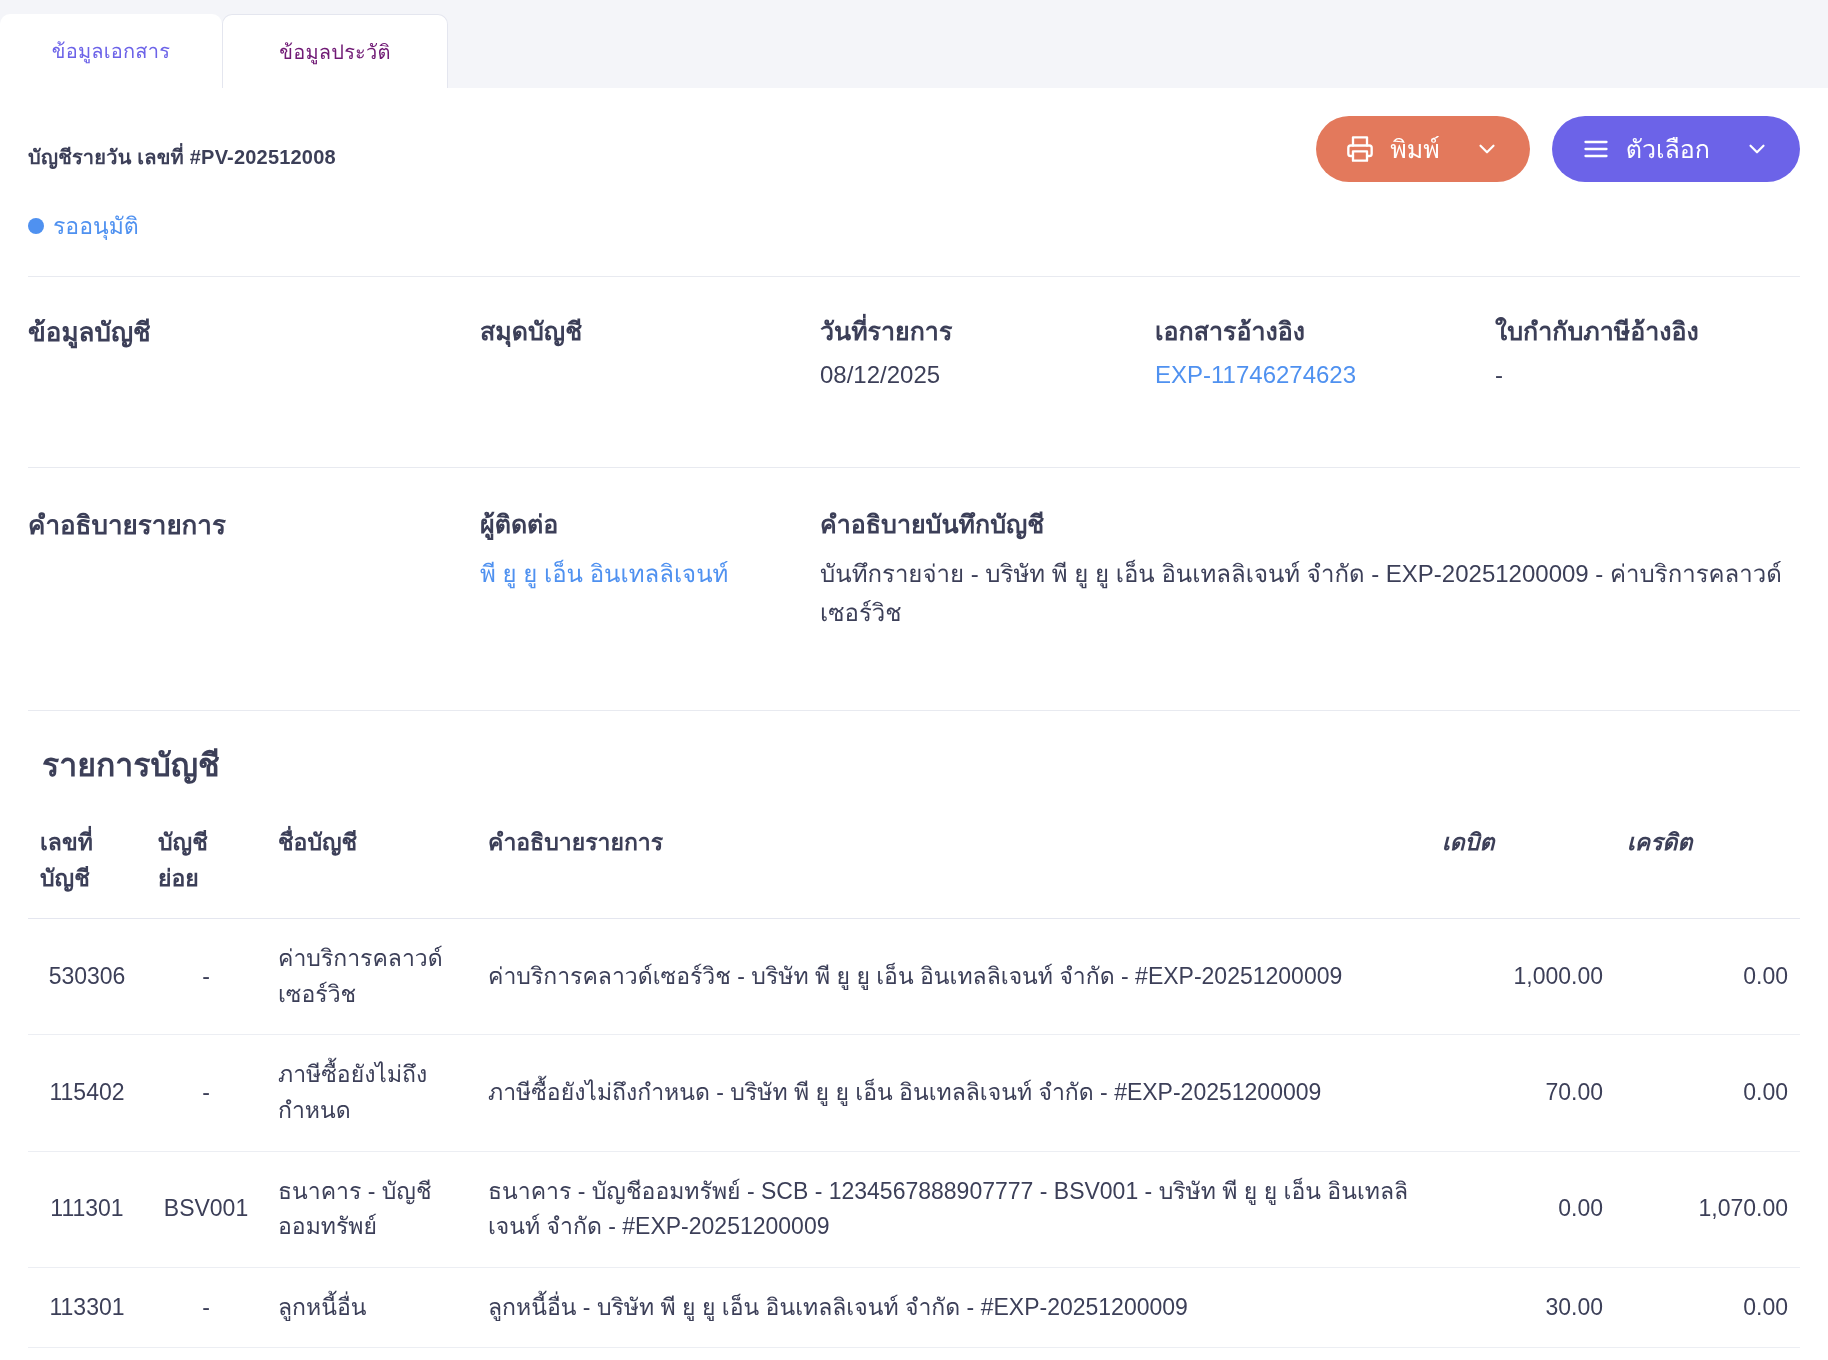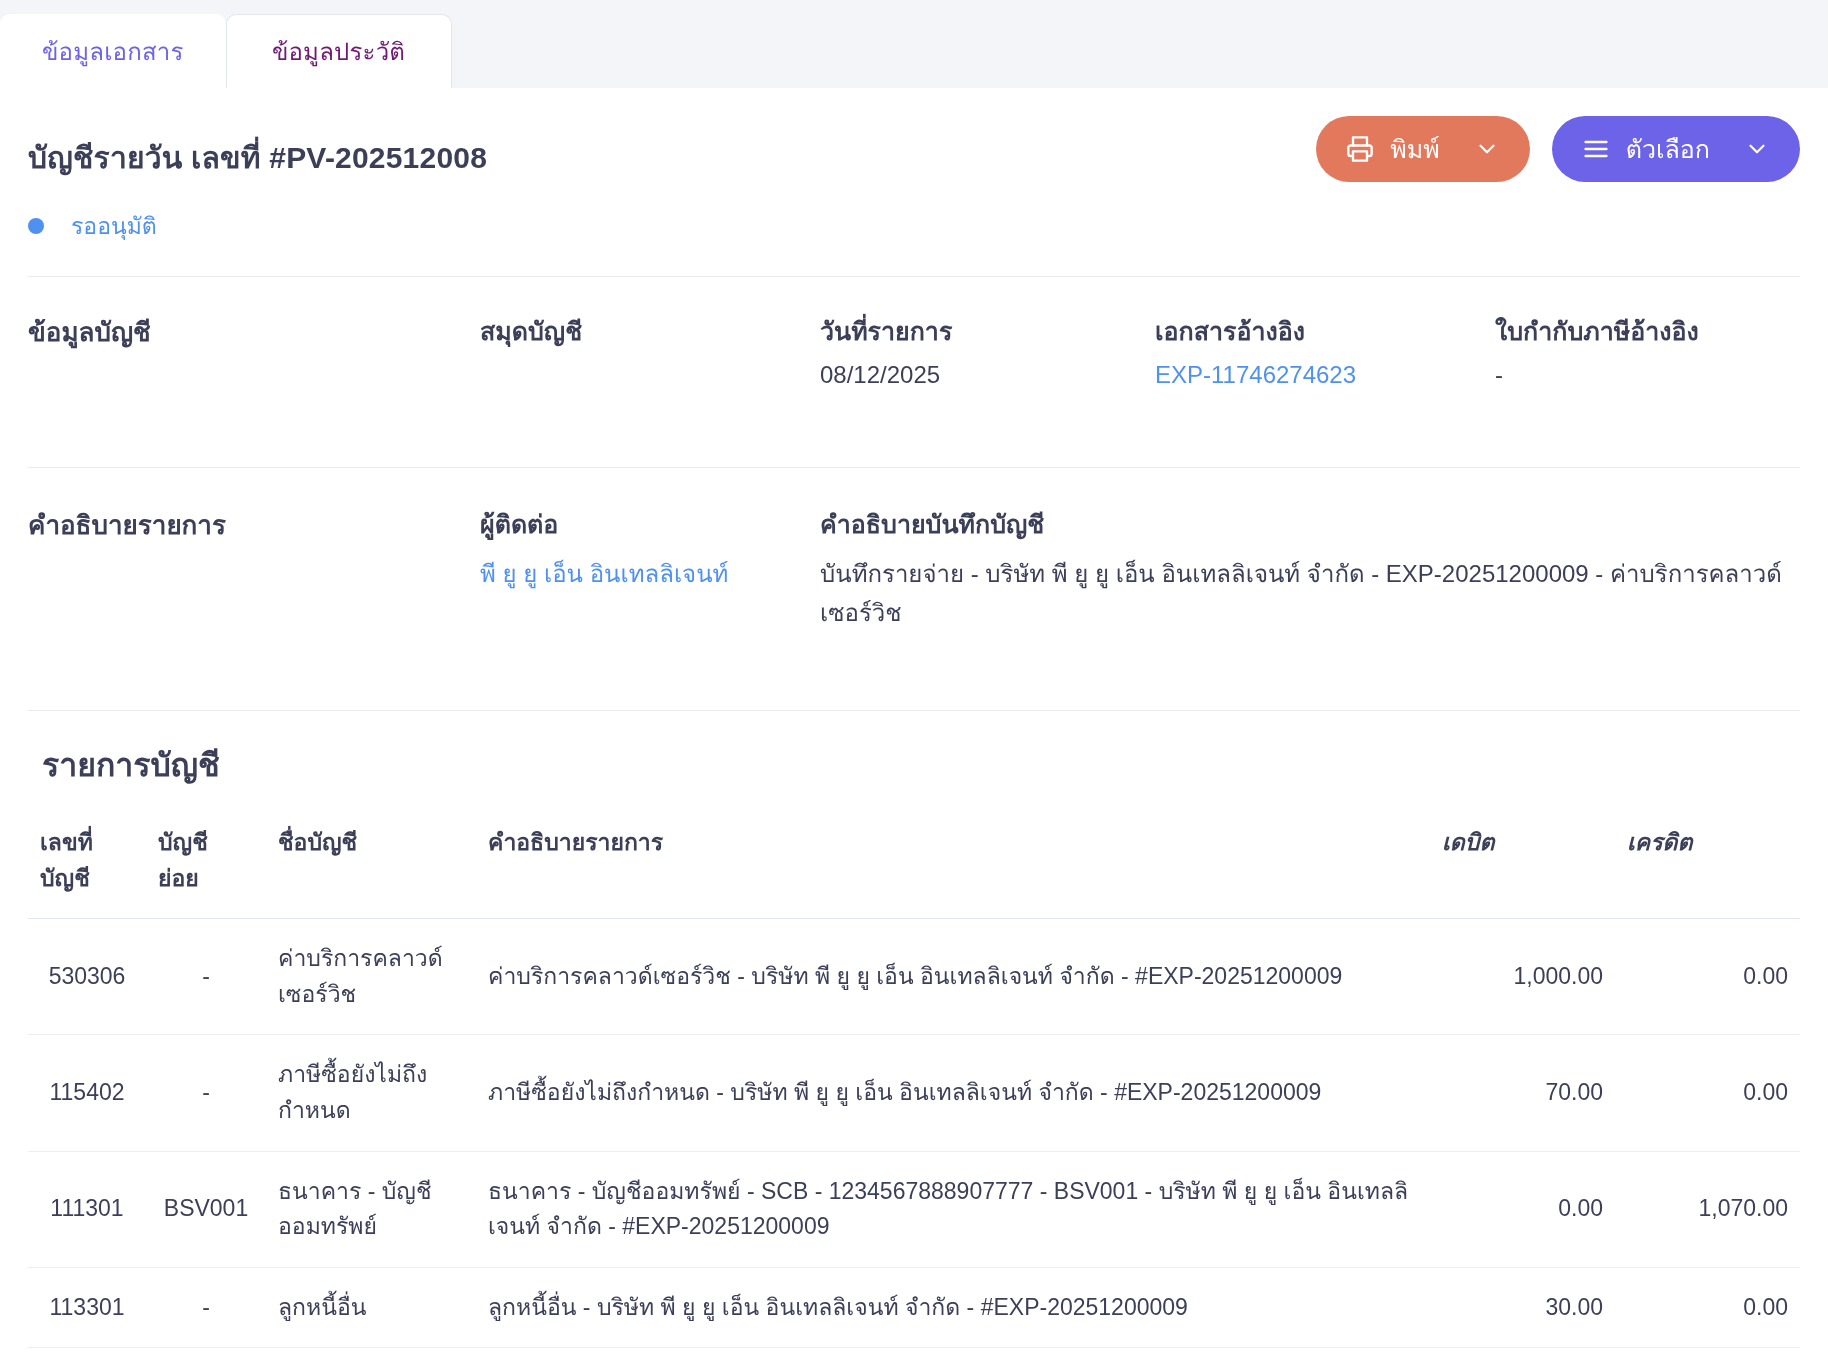--- a/index.html
+++ b/index.html
@@ -22,21 +22,21 @@
     display: flex;
     align-items: flex-end;
     padding-left: 0;
   }
   .tab {
     height: 74px;
     display: flex;
     align-items: center;
     justify-content: center;
     padding: 0 42px;
-    font-size: 24px;
+    font-size: 20px;
     cursor: pointer;
     white-space: nowrap;
     letter-spacing: .2px;
   }
   .tab.active {
     background: #ffffff;
     color: #6c63e8;
     border-top-left-radius: 10px;
     border-top-right-radius: 10px;
     min-width: 222px;
@@ -59,21 +59,21 @@
     position: relative;
   }
 
   .title-row {
     display: flex;
     align-items: center;
     justify-content: space-between;
     padding-top: 28px;
   }
   .doc-title {
-    font-size: 30px;
+    font-size: 20px;
     font-weight: bold;
     color: #3c3f58;
     letter-spacing: .2px;
     margin-top: 16px;
   }
 
   .actions { display: flex; gap: 22px; align-items: flex-start; }
 
   .btn {
     display: inline-flex;
@@ -90,21 +90,21 @@
   }
   .btn-print { background: #e3795c; }
   .btn-options { background: #6c63e8; }
   .btn .caret { margin-left: 18px; display: inline-flex; }
   .btn svg { display: block; }
 
   .status-row { padding-top: 26px; }
   .status {
     display: inline-flex;
     align-items: center;
-    gap: 27px;
+    gap: 9px;
     font-size: 23px;
     color: #4f91f0;
   }
   .status .dot {
     width: 16px; height: 16px; border-radius: 50%;
     background: #4f91f0;
     display: inline-block;
   }
 
   .hr {

